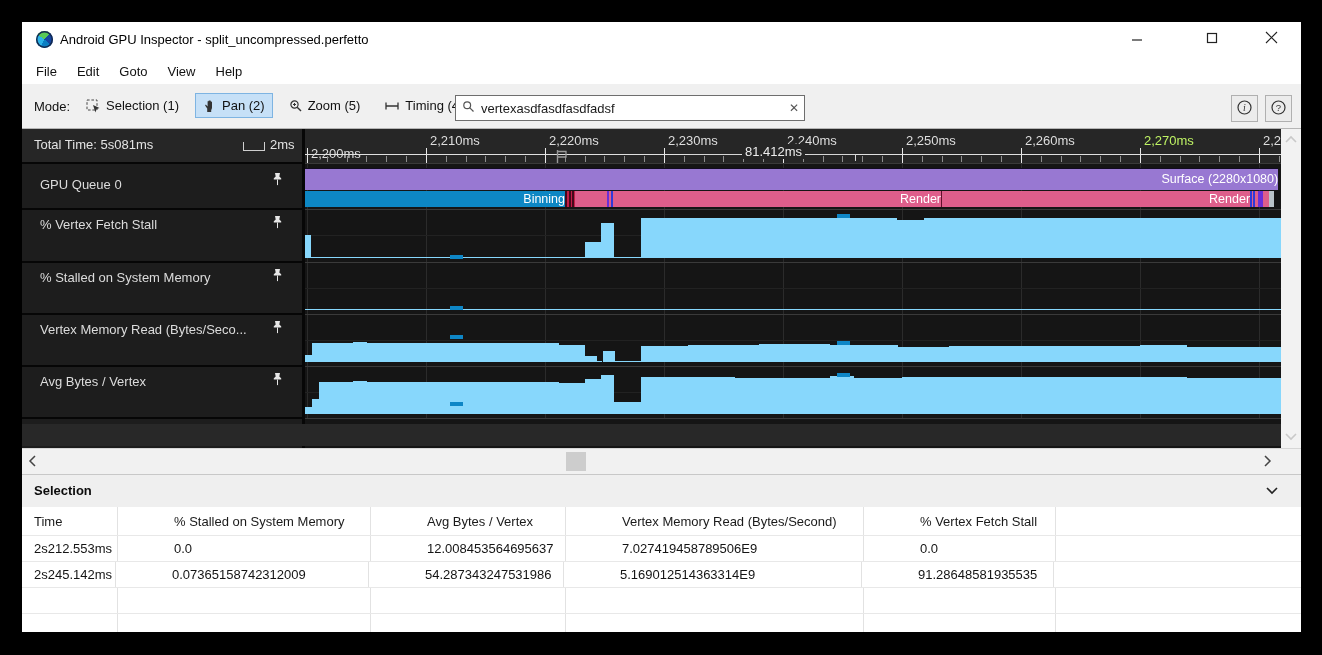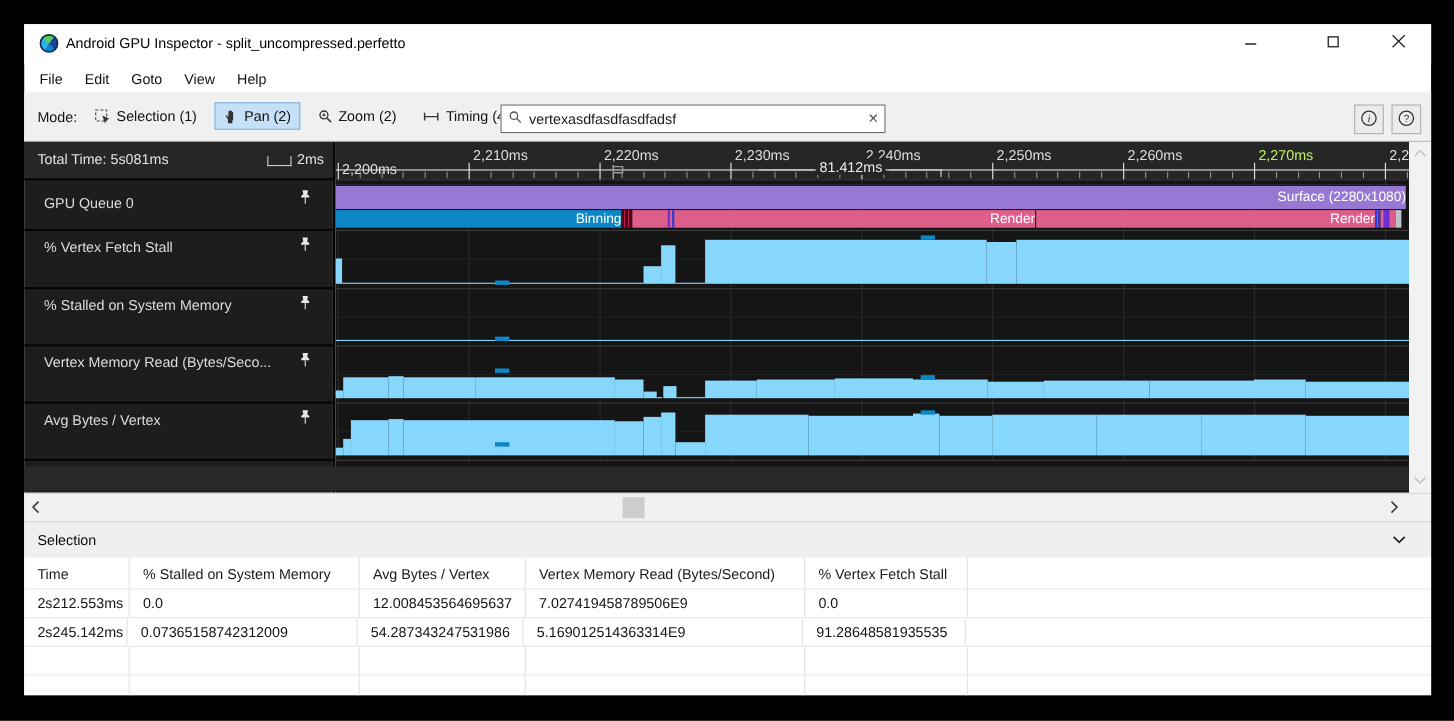--- a/index.html
+++ b/index.html
@@ -46,24 +46,24 @@
   .sl-gap{background:repeating-linear-gradient(90deg,#45091b 0 2.2px,#c21d47 2.2px 3.6px);}
   .band{left:22px;top:424px;width:1259px;height:22px;background:#282828;}
   
   .vscroll{left:1281px;top:129px;width:20px;height:319px;background:#f2f2f2;}
   .hscroll{left:22px;top:448px;width:1279px;height:26px;background:#f1f1f1;border-top:1px solid #d6d6d6;box-sizing:border-box;}
   .hthumb{left:566px;top:452px;width:20px;height:19px;background:#cdcdcd;}
   .arrow{display:flex;align-items:center;justify-content:center;}
   
   .sel-div{left:22px;top:474px;width:1279px;height:1px;background:#c8c8c8;}
   .sel-header{left:22px;top:475px;width:1279px;height:32px;background:#efefef;}
-  .sel-title{position:absolute;left:12px;top:8px;font-weight:normal;color:#0b0b0b;text-align:center;}
+  .sel-title{position:absolute;left:12px;top:8px;font-weight:bold;color:#0b0b0b;text-align:center;}
   .sel-chev{position:absolute;right:22px;top:11px;display:flex;}
   #sel-table{left:22px;top:507px;width:1279px;height:125px;background:#fff;overflow:hidden;}
-  .trow{display:flex;border-bottom:1px solid #e8e8e8;}
+  .trow{display:flex;border-bottom:1px solid #e8e8e8;gap:44px;}
   .tcell{padding:0 0 0 12px;box-sizing:border-box;display:flex;align-items:center;white-space:nowrap;overflow:hidden;color:#141414;}
   .tcell.hdr{color:#1a1a1a;}
   .tcell.bord{border-right:1px solid #e2e2e2;}
 </style>
 </head>
 <body>
 
 <div id="screen">
   <div class="abs window"></div>
 
@@ -115,21 +115,21 @@
         <span>Pan (2)</span>
       </div>
       <div class="mode-btn">
         <span class="mode-ic">
           <svg width="14" height="14" viewBox="0 0 14 14">
             <circle cx="5.5" cy="5.5" r="3.6" fill="none" stroke="#333" stroke-width="1.2"></circle>
             <path d="M8.2 8.2 L12 12" stroke="#333" stroke-width="1.4"></path>
             <path d="M5.5 4 v3 M4 5.5 h3" stroke="#333" stroke-width="1"></path>
           </svg>
         </span>
-        <span>Zoom (2)</span>
+        <span>Zoom (5)</span>
       </div>
       <div class="mode-btn">
         <span class="mode-ic">
           <svg width="16" height="14" viewBox="0 0 16 14">
             <path d="M2 3.5 v7 M14 3.5 v7 M2 7 h12" stroke="#333" stroke-width="1.3" fill="none"></path>
           </svg>
         </span>
         <span>Timing (4)</span>
       </div>
     </div>

